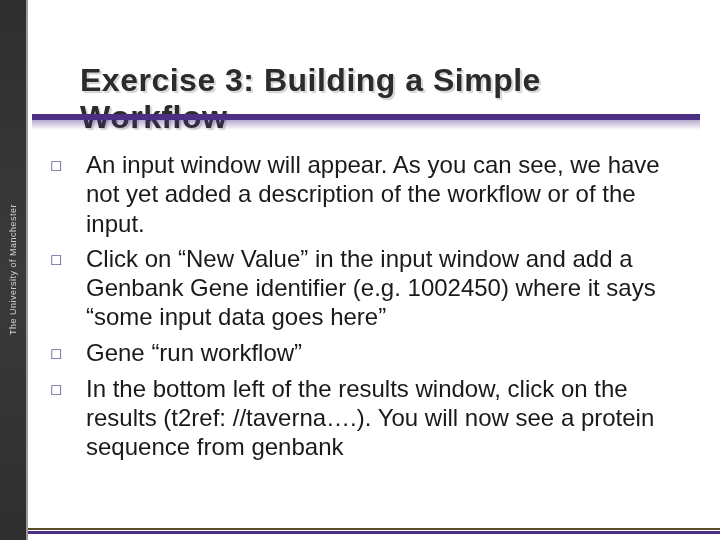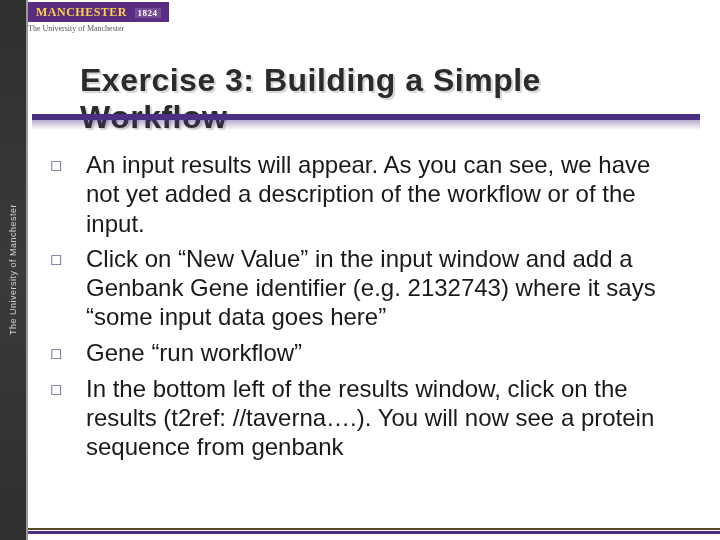--- a/index.html
+++ b/index.html
@@ -146,39 +146,32 @@
 </style>
 </head>
 <body>
 
 <div class="slide">
 
   <div class="sidebar">
     <span class="sidebar-text">The University of Manchester</span>
   </div>
 
-  <div class="logo-area">
-    <span class="logo-badge">
-      <span>MANCHESTER</span>
-      <span class="logo-year">1824</span>
-    </span>
-    <div class="logo-sub">The University of Manchester</div>
-  </div>
 
   <div class="title">Exercise 3: Building a Simple Workflow</div>
   <div class="title-underline"></div>
 
   <div class="content">
     <div class="bullet-row">
       <div class="bullet-marker">◻</div>
-      <div class="bullet-text">An input results will appear. As you can see, we have not yet added a description of the workflow or of the input.</div>
+      <div class="bullet-text">An input window will appear. As you can see, we have not yet added a description of the workflow or of the input.</div>
     </div>
     <div class="bullet-row">
       <div class="bullet-marker">◻</div>
-      <div class="bullet-text">Click on “New Value” in the input window and add a Genbank Gene identifier (e.g. 2132743) where it says “some input data goes here”</div>
+      <div class="bullet-text">Click on “New Value” in the input window and add a Genbank Gene identifier (e.g. 1002450) where it says “some input data goes here”</div>
     </div>
     <div class="bullet-row">
       <div class="bullet-marker">◻</div>
       <div class="bullet-text">Gene “run workflow”</div>
     </div>
     <div class="bullet-row">
       <div class="bullet-marker">◻</div>
       <div class="bullet-text">In the bottom left of the results window, click on the results (t2ref: //taverna….). You will now see a protein sequence from genbank</div>
     </div>
   </div>

